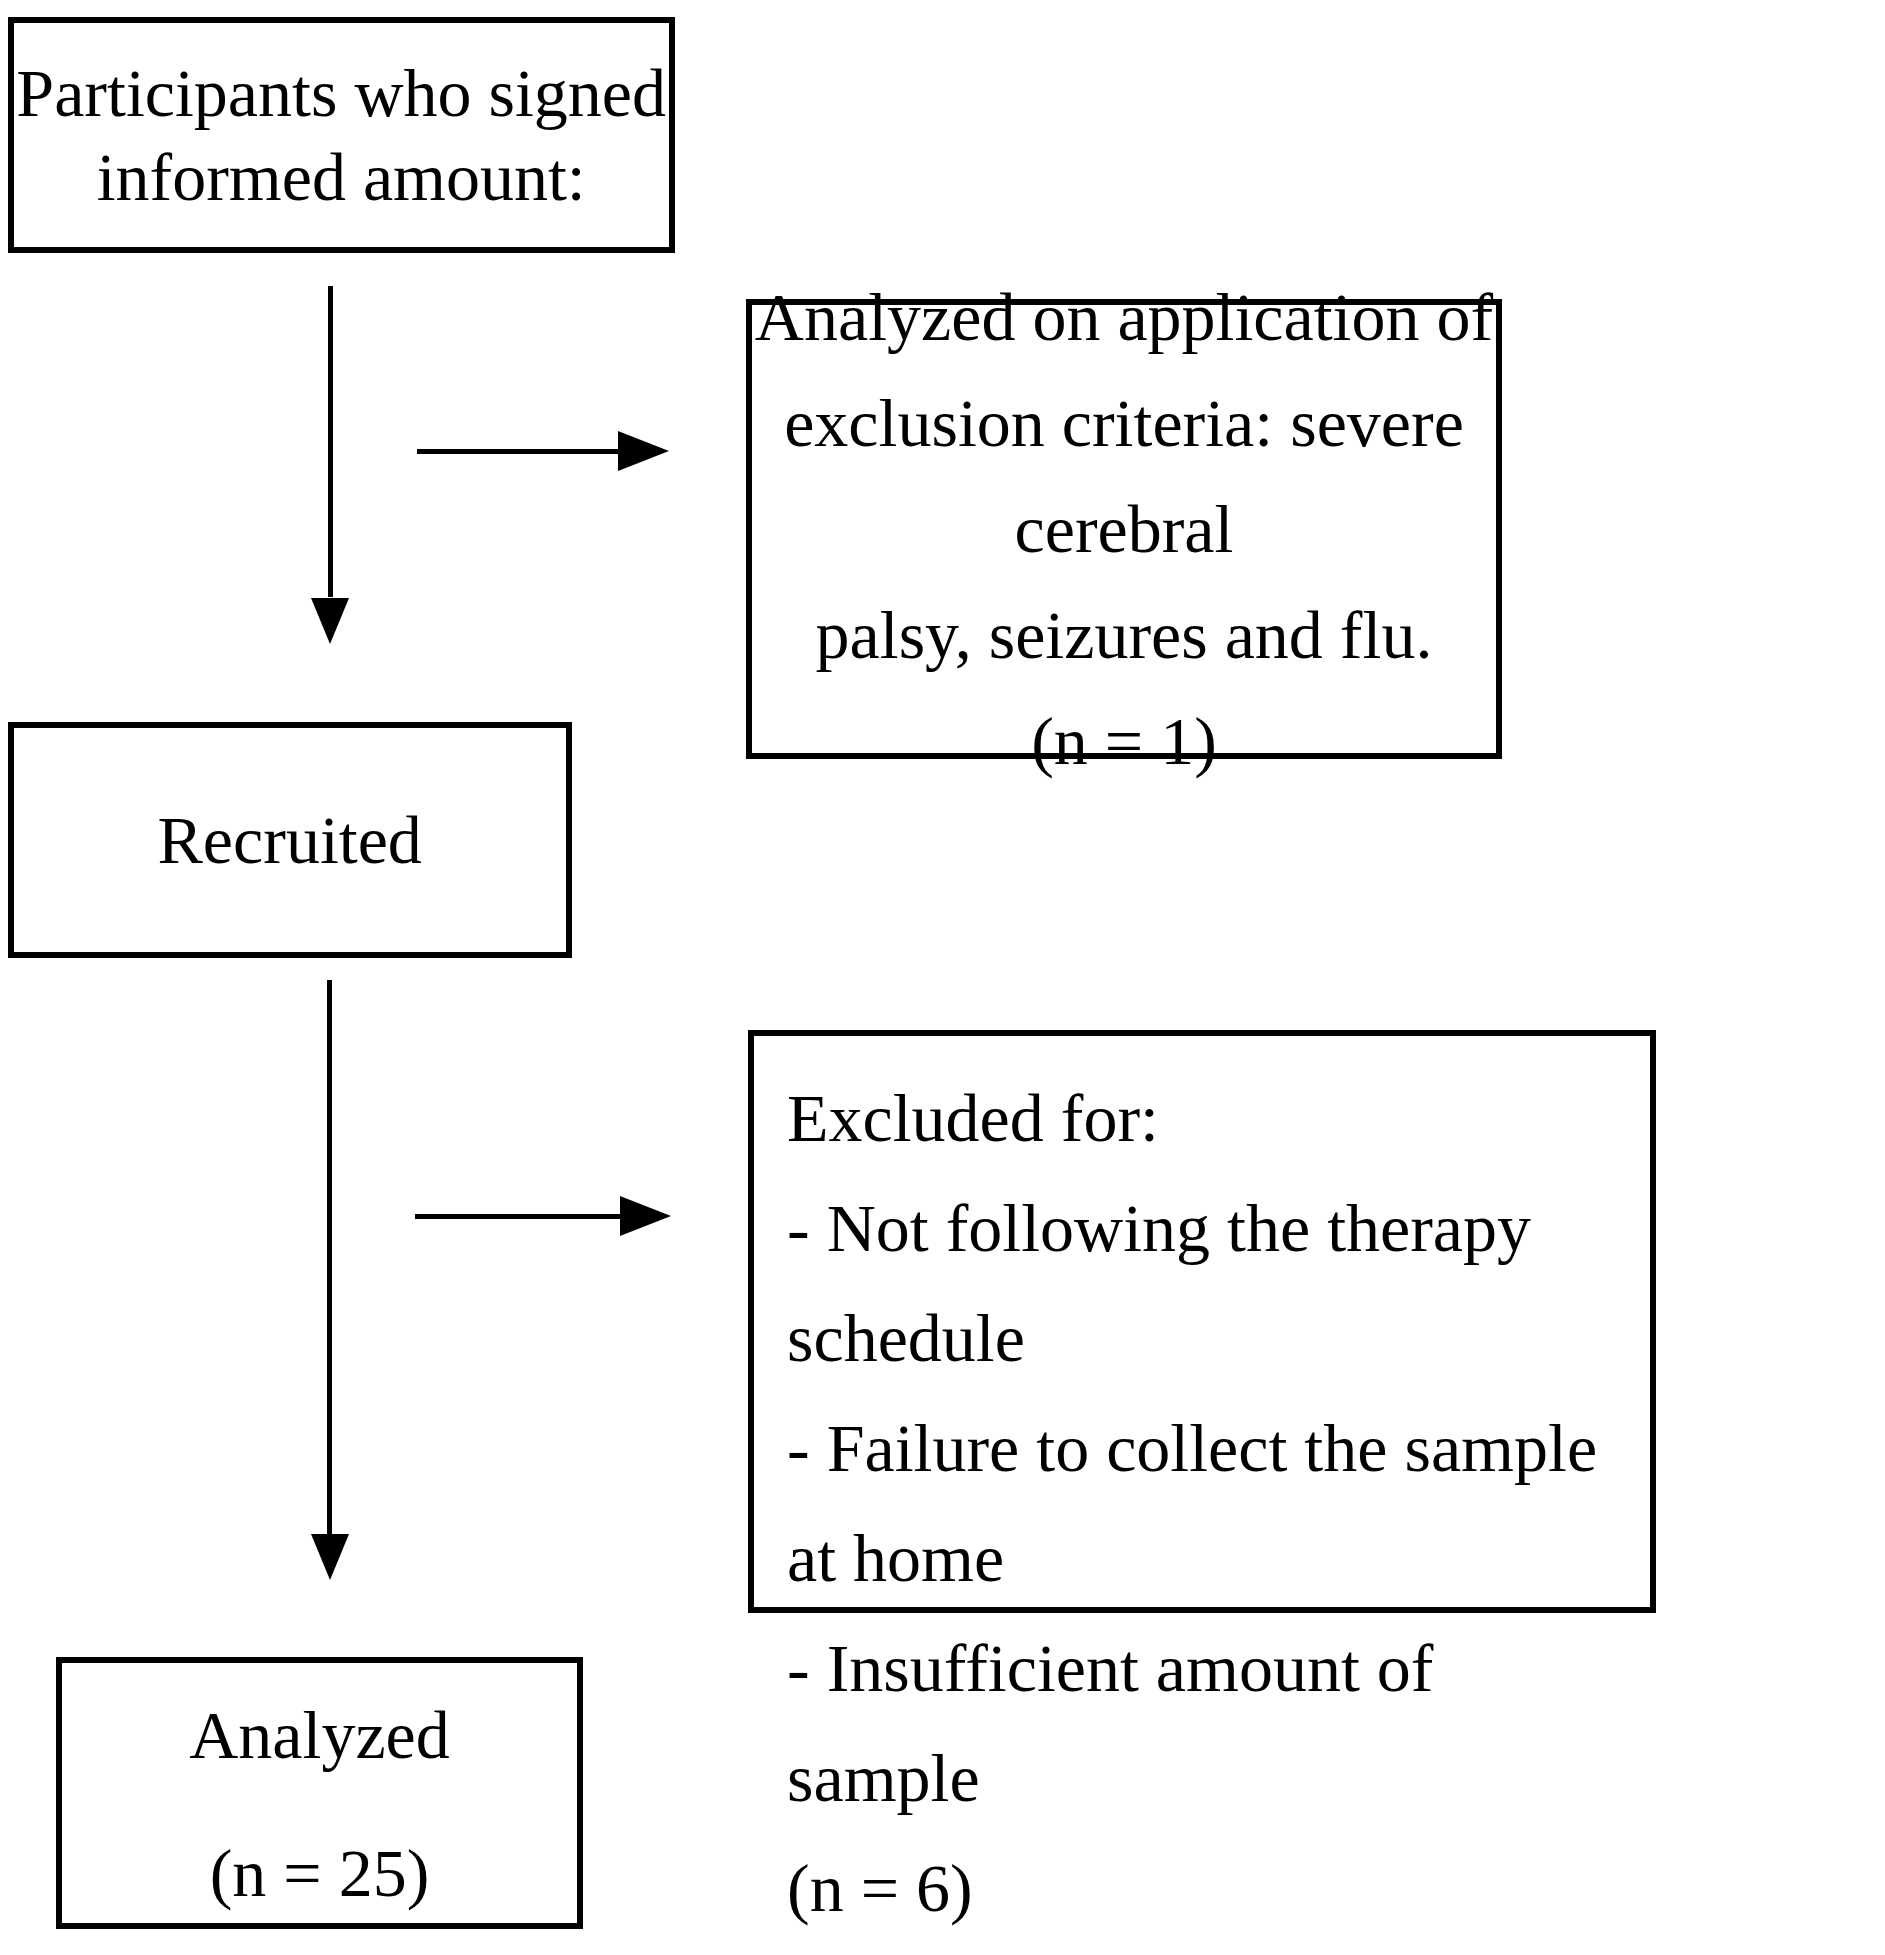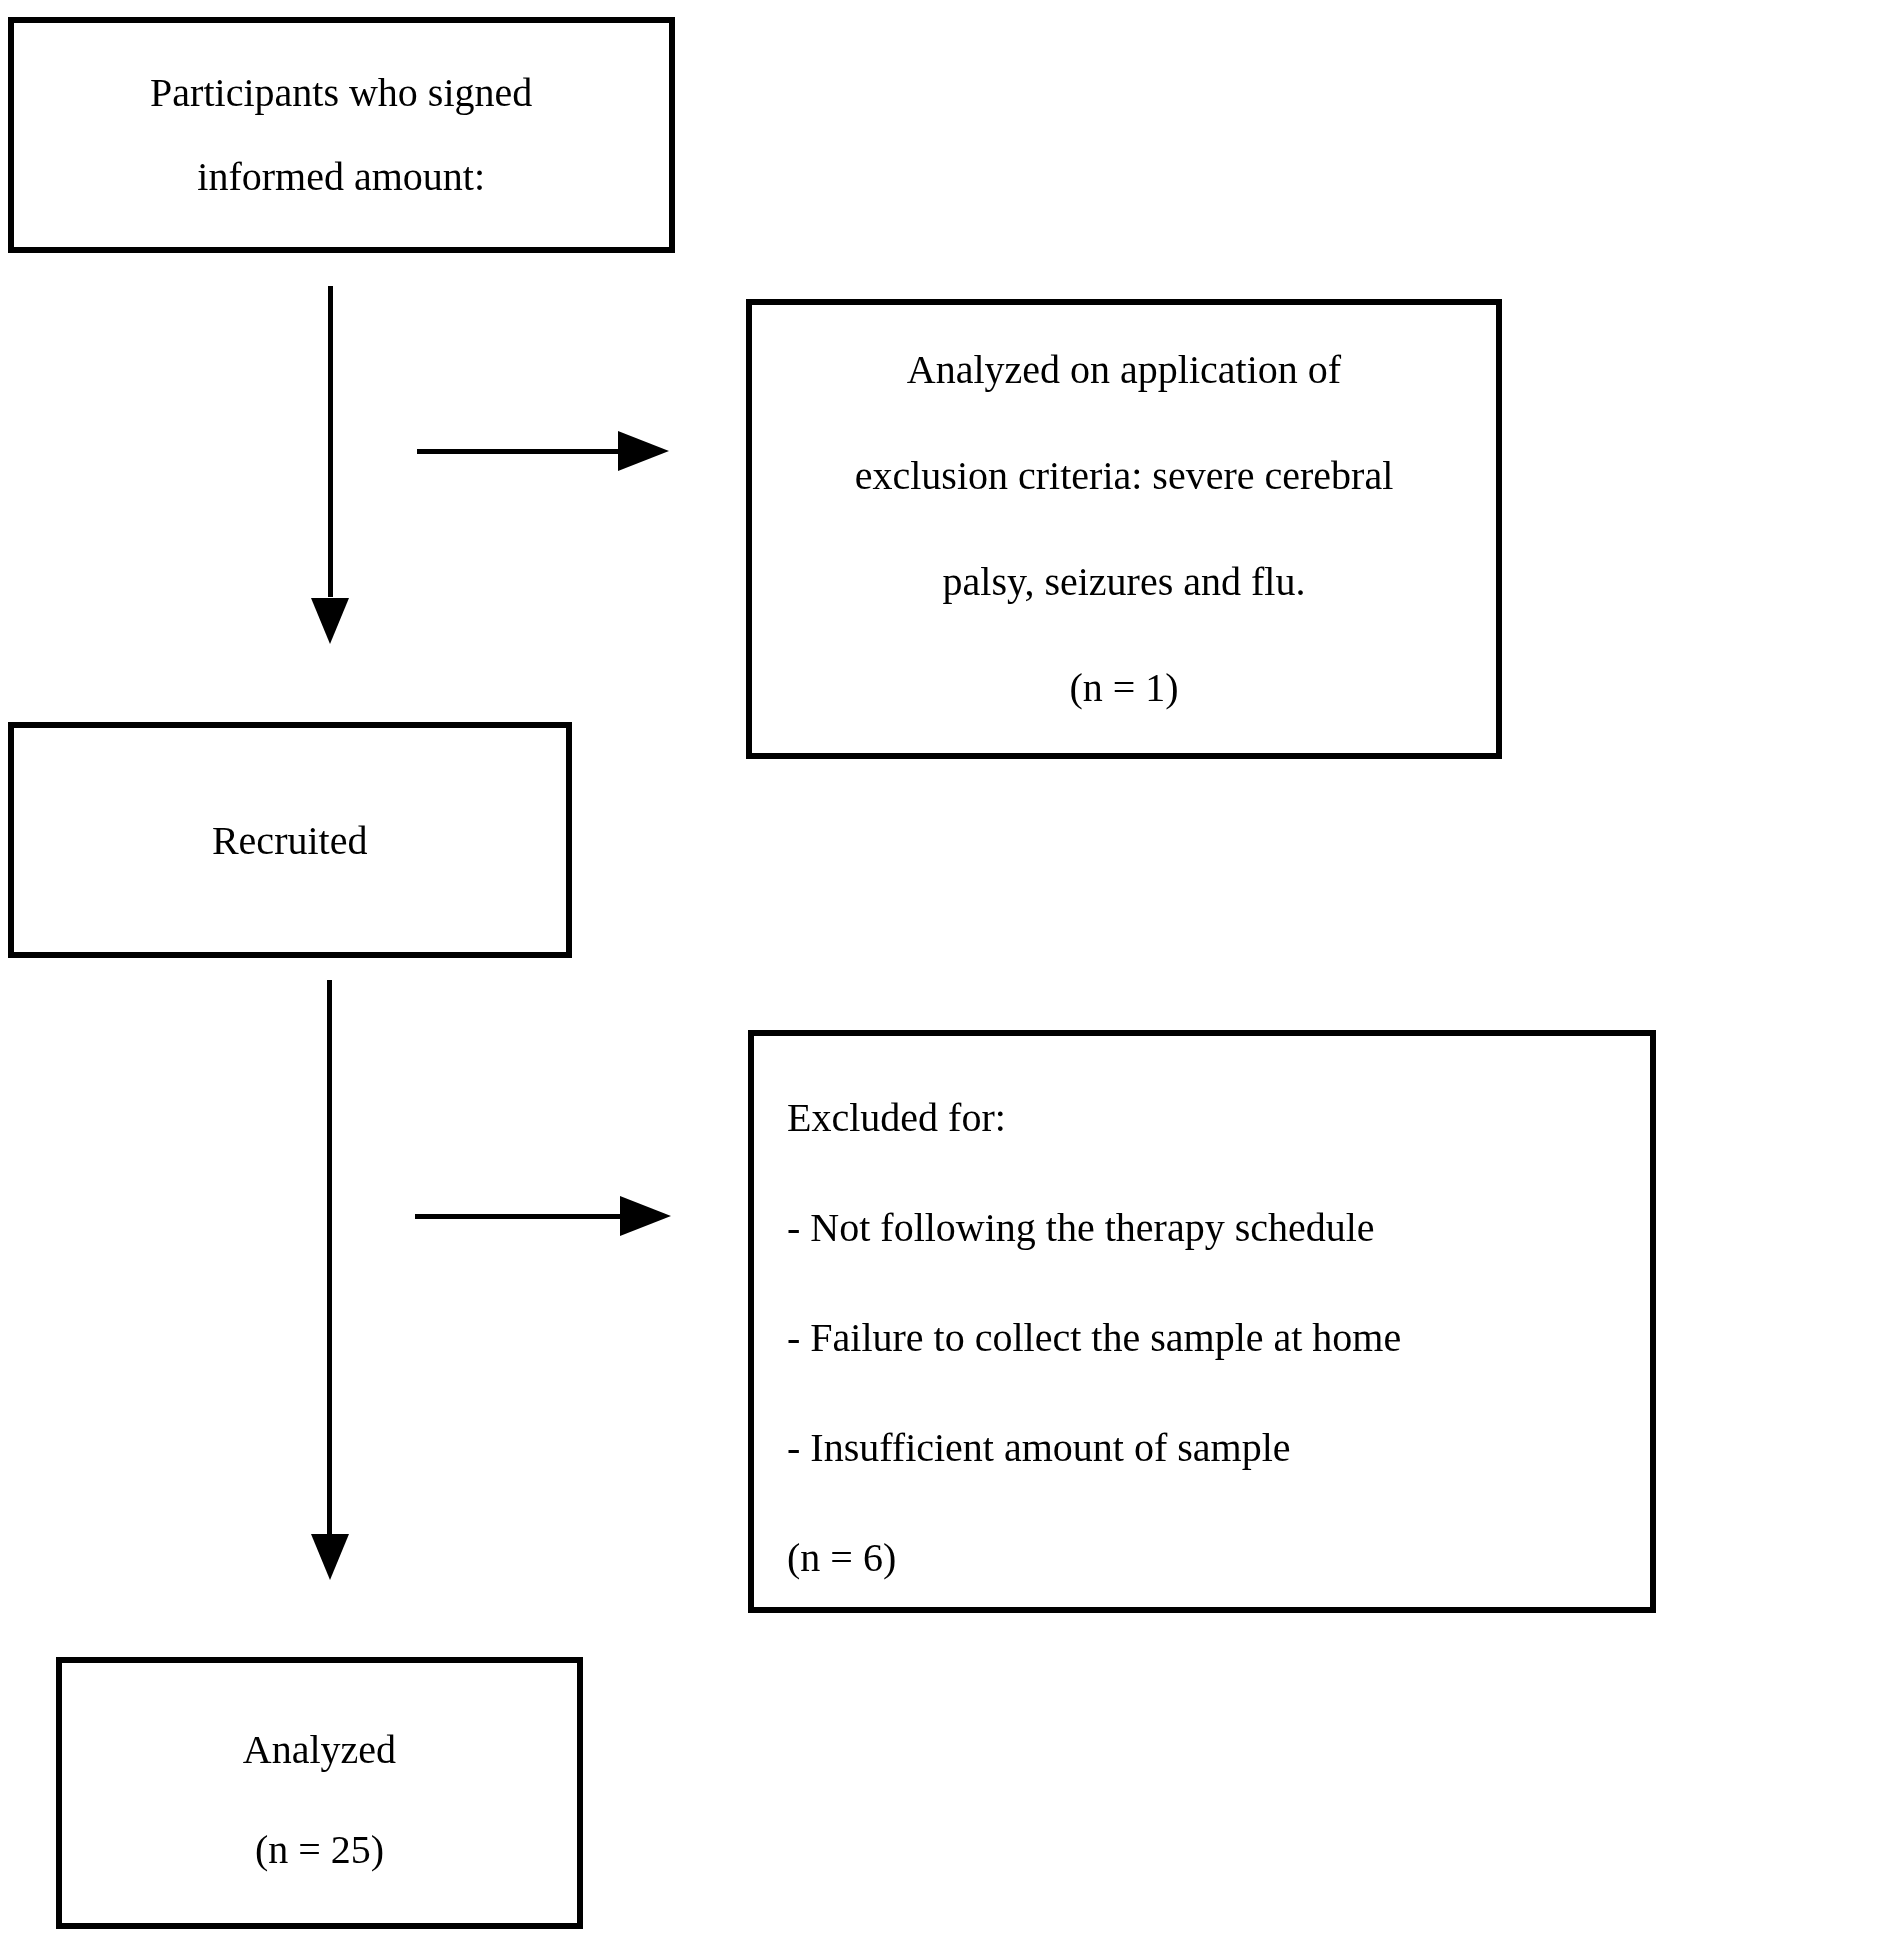--- a/index.html
+++ b/index.html
@@ -19,21 +19,21 @@
   .box {
     position: absolute;
     box-sizing: border-box;
     border: 6.4px solid #000000;
     background: #ffffff;
     display: flex;
     flex-direction: column;
     align-items: center;
     justify-content: center;
     text-align: center;
-    font-size: 40px;
+    font-size: 68px;
   }
   #box-consent {
     left: 7.7px; top: 17px; width: 667px; height: 236px;
     line-height: 84px;
   }
   #box-excluded1 {
     left: 746px; top: 299px; width: 756px; height: 460px;
     line-height: 106px;
   }
   #box-recruited {
@@ -45,22 +45,22 @@
     align-items: stretch;
     justify-content: flex-start;
     text-align: left;
     padding: 27px 25.6px 0 33px;
     line-height: 110px;
   }
   #box-excluded2 .count-line {
   }
   #box-analyzed {
     left: 56px; top: 1657px; width: 527px; height: 272px;
-    justify-content: center;
-    padding-top: 14px;
+    justify-content: space-between;
+    padding-top: 22px;
     line-height: 100px;
   }
   .shaft-v {
     position: absolute;
     width: 5.1px;
     background: #000000;
   }
   .shaft-h {
     position: absolute;
     height: 5.1px;

